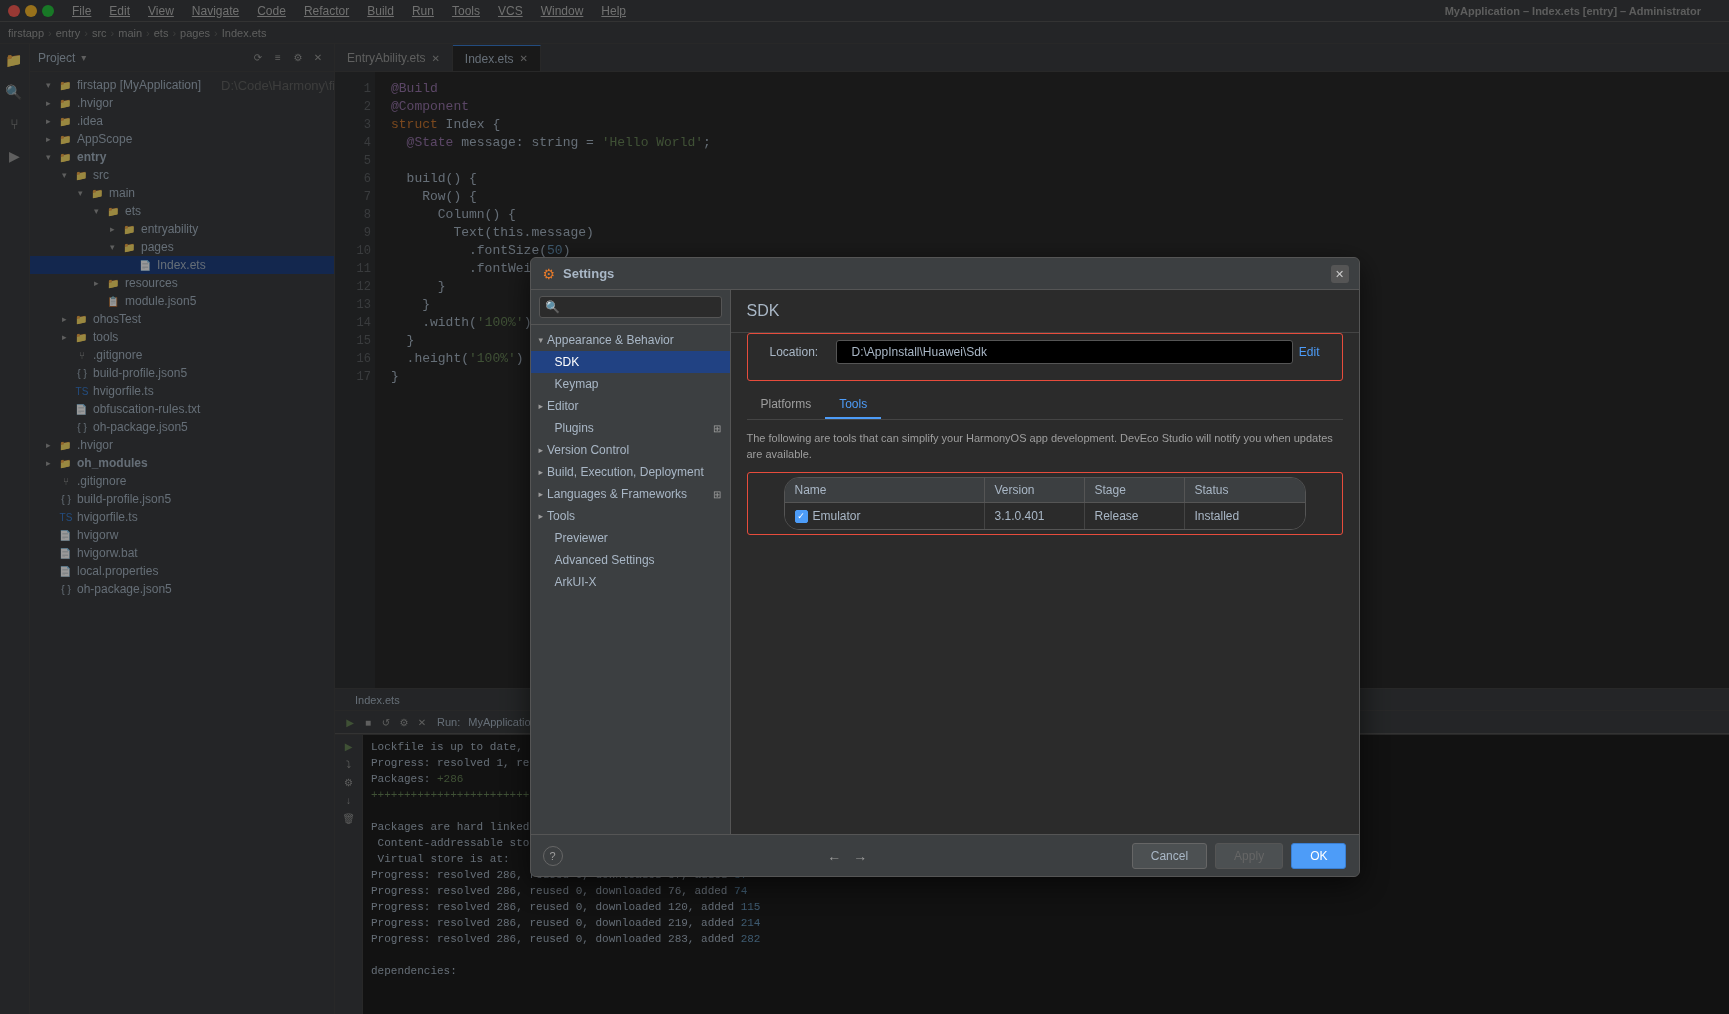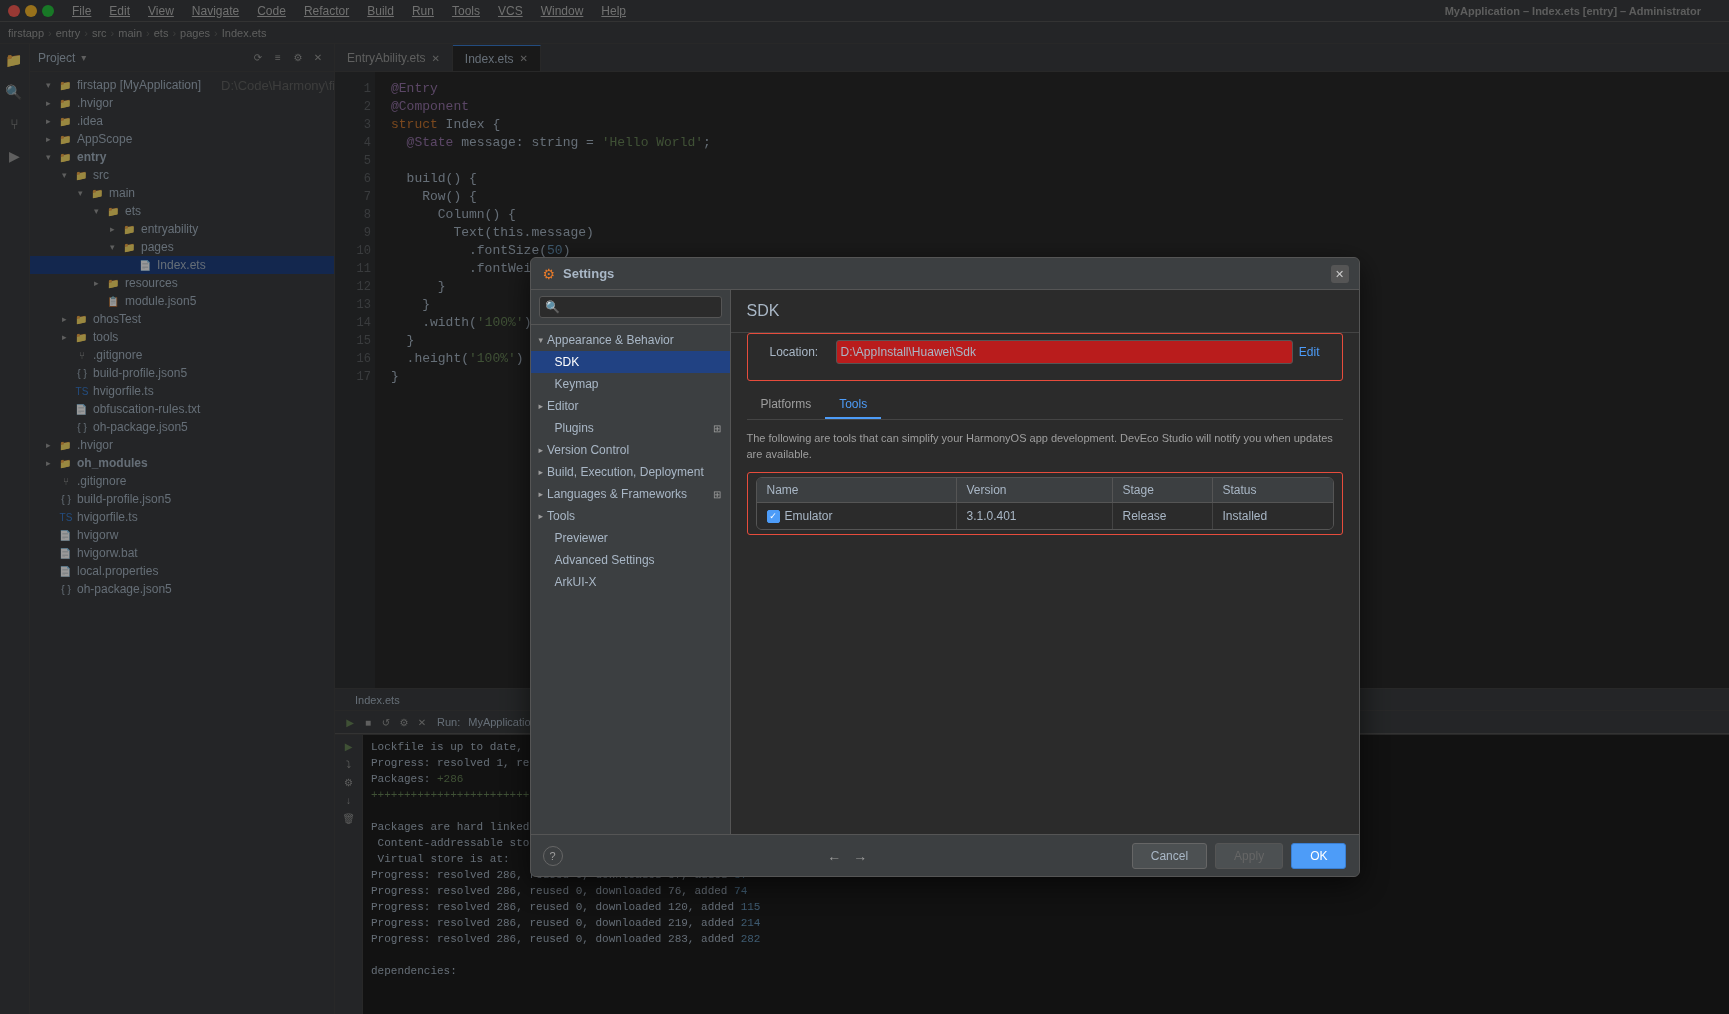--- a/index.html
+++ b/index.html
@@ -429,24 +429,24 @@
       padding: 0 16px 10px 16px;
       gap: 6px;
     }
     .location-label {
       color: #a9b7c6;
       font-size: 12px;
       min-width: 60px;
     }
     .location-input {
       flex: 1;
-      background: #b91c1c;
+      background: #000000;
       border: 1px solid #555;
       color: #a9b7c6;
-      padding: 4px 4px;
+      padding: 4px 15px;
       font-size: 12px;
       border-radius: 3px;
       outline: none;
     }
     .location-edit-btn {
       color: #4d9cf8;
       font-size: 12px;
       cursor: pointer;
     }
 
@@ -484,23 +484,23 @@
 
     .sdk-info-text {
       padding: 10px 16px;
       font-size: 11px;
       color: #9e9e9e;
       line-height: 16px;
     }
 
     
     .sdk-table {
-      margin: 0 4px;
+      margin: 0 32px;
       border: 1px solid #555;
-      border-radius: 6px;
+      border-radius: 15px;
       overflow: hidden;
     }
     .sdk-table-header {
       display: grid;
       grid-template-columns: 200px 1fr 100px 120px;
       background: #3c3f41;
       border-bottom: 1px solid #555;
     }
     .sdk-table-cell {
       padding: 5px 10px;
@@ -862,21 +862,21 @@
         </div>
         <div class="editor-tab active">
           <span>Index.ets</span>
           <span class="tab-close">✕</span>
         </div>
       </div>
       <div class="code-area">
         <div class="line-numbers">
           1<br>2<br>3<br>4<br>5<br>6<br>7<br>8<br>9<br>10<br>11<br>12<br>13<br>14<br>15<br>16<br>17
         </div>
-        <div class="code-content"><span class="dec">@Entry</span>
+        <div class="code-content"><span class="dec">@Build</span>
 <span class="dec">@Component</span>
 <span class="kw">struct</span> Index {
   <span class="dec">@State</span> message: string = <span class="str">'Hello World'</span>;
 
   build() {
     Row() {
       Column() {
         Text(this.message)
           .fontSize(<span class="num">50</span>)
           .fontWeight(FontWeight.Bold)

